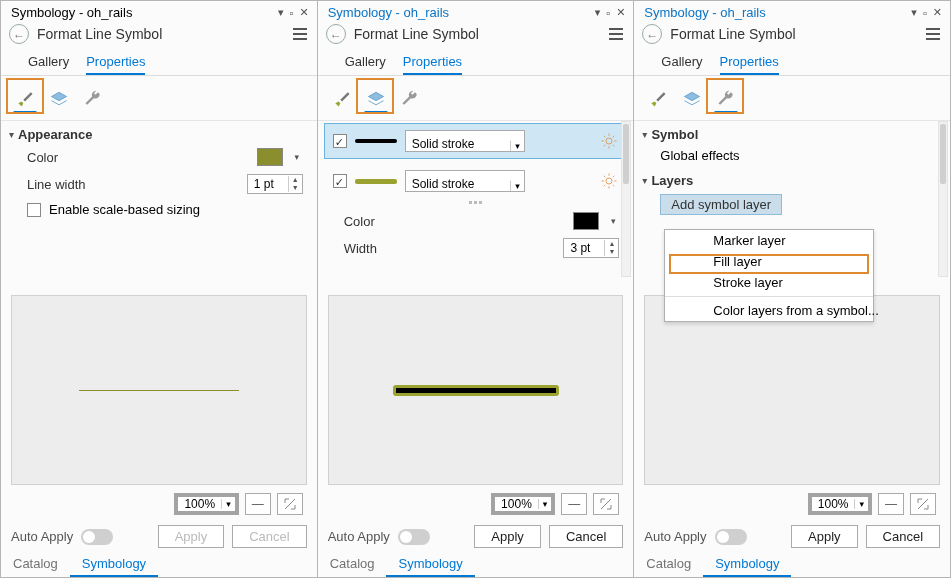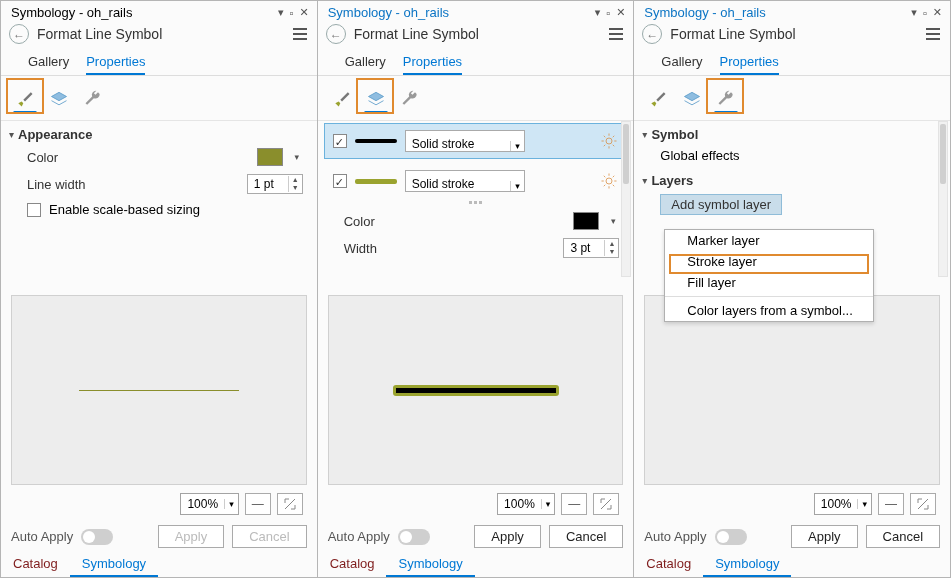--- a/index.html
+++ b/index.html
@@ -39,50 +39,50 @@
   .spin { display:flex; align-items:center; border:1px solid #aaa; height:20px; background:#fff; }
   .spin .val { width:40px; padding:0 4px; font-size:12px; }
   .spin .btns { display:flex; flex-direction:column; border-left:1px solid #ccc; }
   .spin .btns div { font-size:7px; line-height:8px; padding:0 3px; color:#555; }
   .chk { width:14px; height:14px; border:1px solid #888; background:#fff; display:inline-block; }
   .chk.on::after { content:"✓"; font-size:11px; position:relative; top:-3px; left:1px; color:#333; }
   .preview-area { margin:8px 10px 4px 10px; height:190px; background:#ededed; border:1px solid #d0d0d0; display:flex; align-items:center; justify-content:center; }
   .line1 { width:160px; height:1px; background:#8a8e2c; }
   .line2 { width:160px; height:5px; background:#000; border:3px solid #9aa32f; border-radius:3px; box-sizing:content-box; }
   .zoom-row { display:flex; align-items:center; gap:6px; justify-content:flex-end; padding:4px 14px; }
-  .zoom-sel { display:flex; align-items:center; border:1px solid #a3a3a3; height:22px; background:#fff; font-size:12px; }
+  .zoom-sel { display:flex; align-items:center; border:4px solid #a3a3a3; height:22px; background:#fff; font-size:12px; }
   .zoom-sel span:first-child { padding:0 6px; }
   .sq-btn { width:26px; height:22px; border:1px solid #aaa; background:#fff; display:flex; align-items:center; justify-content:center; font-size:12px; color:#555; }
   .footer { display:flex; align-items:center; padding:6px 10px 4px 10px; font-size:13px; gap:8px; }
   .auto-lbl { color:#555; }
   .toggle { width:32px; height:16px; border-radius:8px; background:#cfcfcf; position:relative; }
   .toggle::after { content:""; position:absolute; left:2px; top:2px; width:12px; height:12px; border-radius:50%; background:#fff; }
   .spacer { flex:1; }
   .btn { border:1px solid #aaa; background:#fff; padding:3px 16px; font-size:13px; color:#555; }
   .btn.enabled { color:#222; }
   .bottom-tabs { display:flex; font-size:13px; }
-  .bottom-tabs .bt { padding:4px 12px 6px 12px; color:#7f1d1d; position:relative; }
+  .bottom-tabs .bt { padding:4px 12px 6px 12px; color:#737373; position:relative; }
   .bottom-tabs .bt.active { color:#0078d4; }
   .bottom-tabs .bt.active::after { content:""; position:absolute; left:0; right:0; bottom:0; height:2px; background:#0078d4; }
   .layer-row { display:flex; align-items:center; gap:8px; padding:6px 8px; border:1px solid transparent; margin:2px 6px; }
   .layer-row.sel { background:#cfe6f5; border:1px solid #6bb2dd; }
   .stroke-prev { width:42px; height:4px; background:#000; border-radius:2px; }
   .stroke-prev.ol { background:#9aa32f; height:5px; }
   .layer-sel { flex:0 0 120px; display:flex; align-items:flex-end; border:1px solid #aaa; height:22px; background:#fff; font-size:12px; }
   .layer-sel span:first-child { padding:0 6px; flex:1; }
   .cog { width:18px; height:18px; }
   input[type=text]{ border:none; outline:none; font-size:12px; width:100%; }
   .panel-scroll { position:absolute; right:2px; top:132px; bottom:260px; width:10px; background:#f1f1f1; border:1px solid #e3e3e3; }
   .panel-scroll .thumb { position:absolute; top:2px; left:1px; right:1px; height:60px; background:#cfcfcf; border-radius:2px; }
   .link-row { display:flex; gap:2px; justify-content:center; padding:0 0 4px 0; }
   .link-row .dot { width:3px; height:3px; background:#bbb; }
   .simple-btn { border:1px solid #aaa; background:#fff; padding:3px 12px; font-size:13px; color:#222; display:inline-block; }
   .add-sym { border:1px solid #8fbcd8; background:#c9ddea; padding:2px 10px; font-size:13px; color:#333; display:inline-block; }
   .dropdown { position:absolute; background:#fff; border:1px solid #b0b0b0; box-shadow:0 2px 4px rgba(0,0,0,.15); font-size:13px; z-index:5; }
-  .dropdown .item { padding:3px 22px; white-space:nowrap; }
+  .dropdown .item { padding:3px 8px; white-space:nowrap;margin-left:40px; }
   .dropdown .divider { height:1px; background:#ddd; margin:3px 0; }
   .orange-box { border:2px solid #e08a2f; position:absolute; pointer-events:none; }
 </style>
 </head>
 <body>
 
 <div class="wrap">
 
   <div class="pane">
     <div class="titlebar">
@@ -374,22 +374,22 @@
       <div class="section-h">
         <span class="caret">▾</span>
         <b>Layers</b>
       </div>
       <div class="row" style="padding-left:26px">
         <span class="add-sym">Add symbol layer</span>
       </div>
 
       <div class="dropdown" style="left:30px; top:108px; width:210px">
         <div class="item">Marker layer</div>
+        <div class="item">Fill layer</div>
         <div class="item">Stroke layer</div>
-        <div class="item">Fill layer</div>
         <div class="divider"></div>
         <div class="item">Color layers from a symbol...</div>
         <div class="orange-box" style="left:4px; top:24px; right:4px; height:20px;"></div>
       </div>
 
       <div style="flex:1"></div>
       <div class="preview-area"></div>
       <div class="zoom-row">
         <div class="zoom-sel">
             <span>100%</span>

